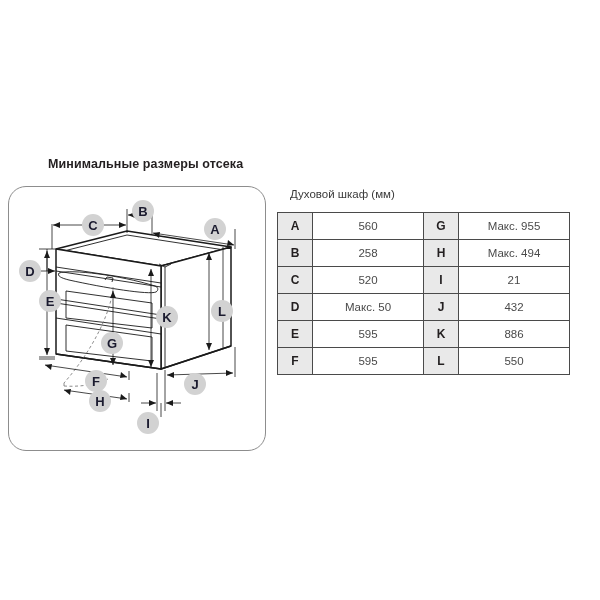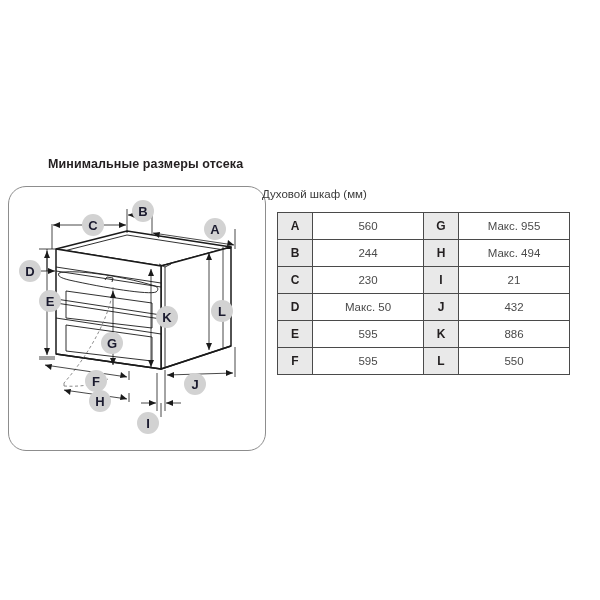--- a/index.html
+++ b/index.html
@@ -46,21 +46,21 @@
     left: 0;
     top: 0;
     width: 258px;
     height: 265px;
     display: block;
   }
 
   
   #table-title {
     position: absolute;
-    left: 262px;
+    left: 290px;
     top: 188px;
     font-size: 11.5px;
     color: #3a3a3a;
     white-space: nowrap;
   }
   #spec-table {
     position: absolute;
     left: 277px;
     top: 212px;
     width: 288px;
@@ -309,27 +309,27 @@
 <table id="spec-table">
   <tbody id="spec-table-body">
       <tr>
         <td class="key">A</td>
         <td class="val">560</td>
         <td class="key">G</td>
         <td class="val">Макс. 955</td>
       </tr>
       <tr>
         <td class="key">B</td>
-        <td class="val">244</td>
+        <td class="val">258</td>
         <td class="key">H</td>
         <td class="val">Макс. 494</td>
       </tr>
       <tr>
         <td class="key">C</td>
-        <td class="val">230</td>
+        <td class="val">520</td>
         <td class="key">I</td>
         <td class="val">21</td>
       </tr>
       <tr>
         <td class="key">D</td>
         <td class="val">Макс. 50</td>
         <td class="key">J</td>
         <td class="val">432</td>
       </tr>
       <tr>

